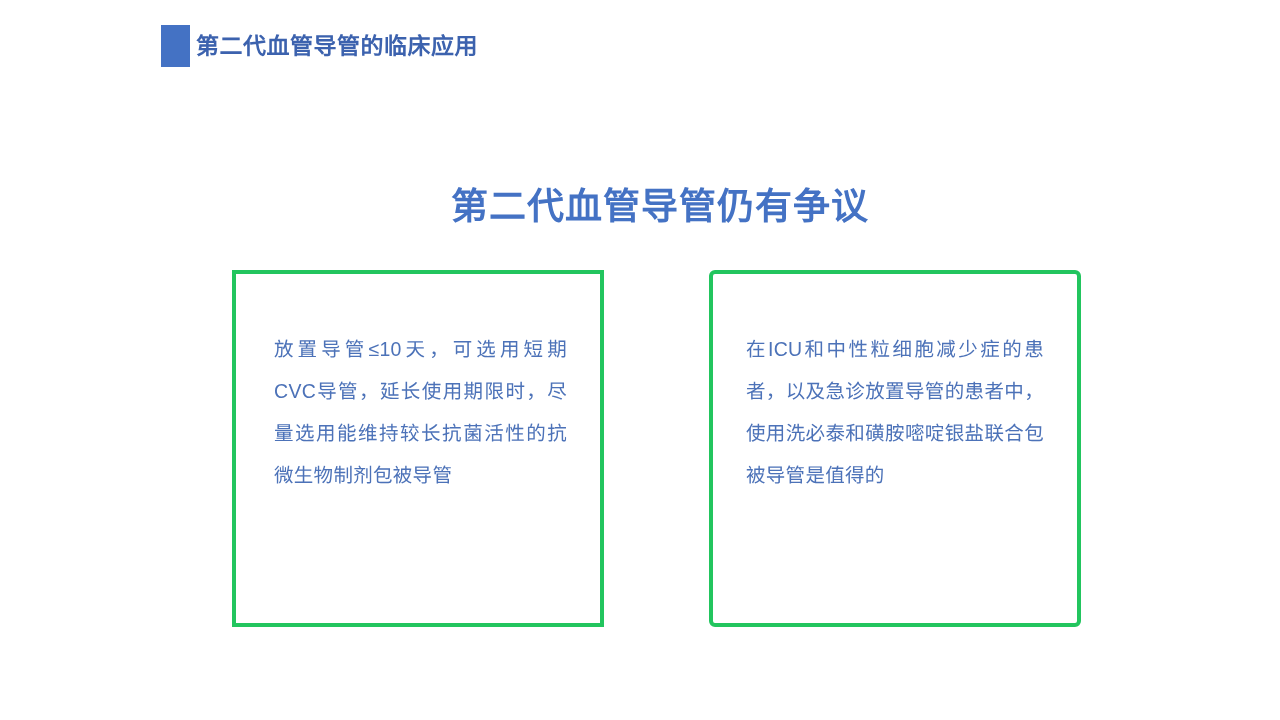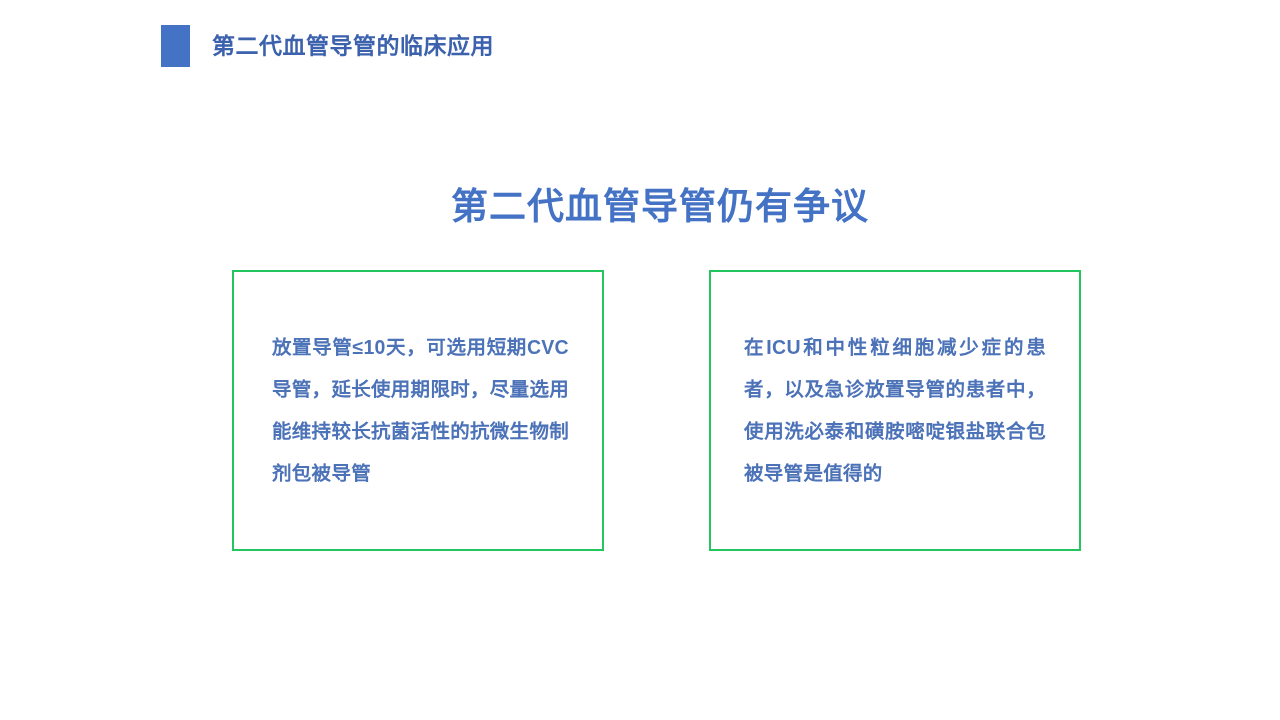--- a/index.html
+++ b/index.html
@@ -31,21 +31,21 @@
     display: flex;
     align-items: center;
   }
   .header-accent {
     width: 29px;
     height: 42px;
     background: #4472C4;
     flex: 0 0 auto;
   }
   .header-title {
-    margin-left: 22px;
+    margin-left: 6px;
     font-size: 23px;
     font-weight: bold;
     color: #3C62AE;
     letter-spacing: 0.5px;
     white-space: nowrap;
     line-height: 1;
   }
 
   
   .main-title {
@@ -60,28 +60,27 @@
     letter-spacing: 1px;
     line-height: 1.2;
     padding-left: 20px;
   }
 
   
   .card {
     position: absolute;
     top: 270px;
     width: 372px;
-    height: 281px;
+    height: 357px;
     box-sizing: border-box;
-    border: 2px solid #22c55e;
+    border: 4px solid #22c55e;
     background: #ffffff;
-    font-weight: bold;
   }
   .card--left  { left: 232px; }
-  .card--right { left: 709px; }
+  .card--right { left: 709px; border-radius: 6px; }
 
   .card-text {
     position: absolute;
     left: 38px;
     right: 33px;
     top: 34px;
     font-size: 19.5px;
     line-height: 42px;
     color: #4C72B8;
     text-align: justify;

